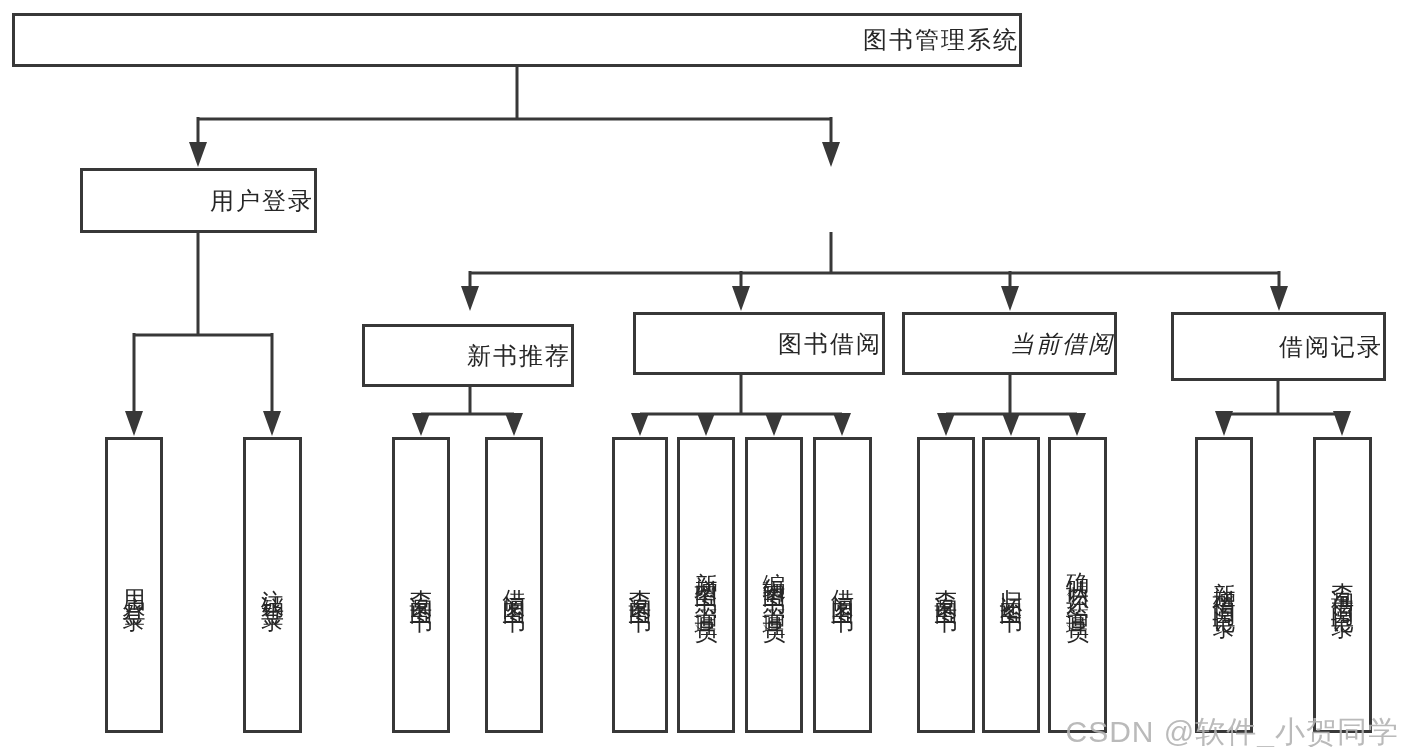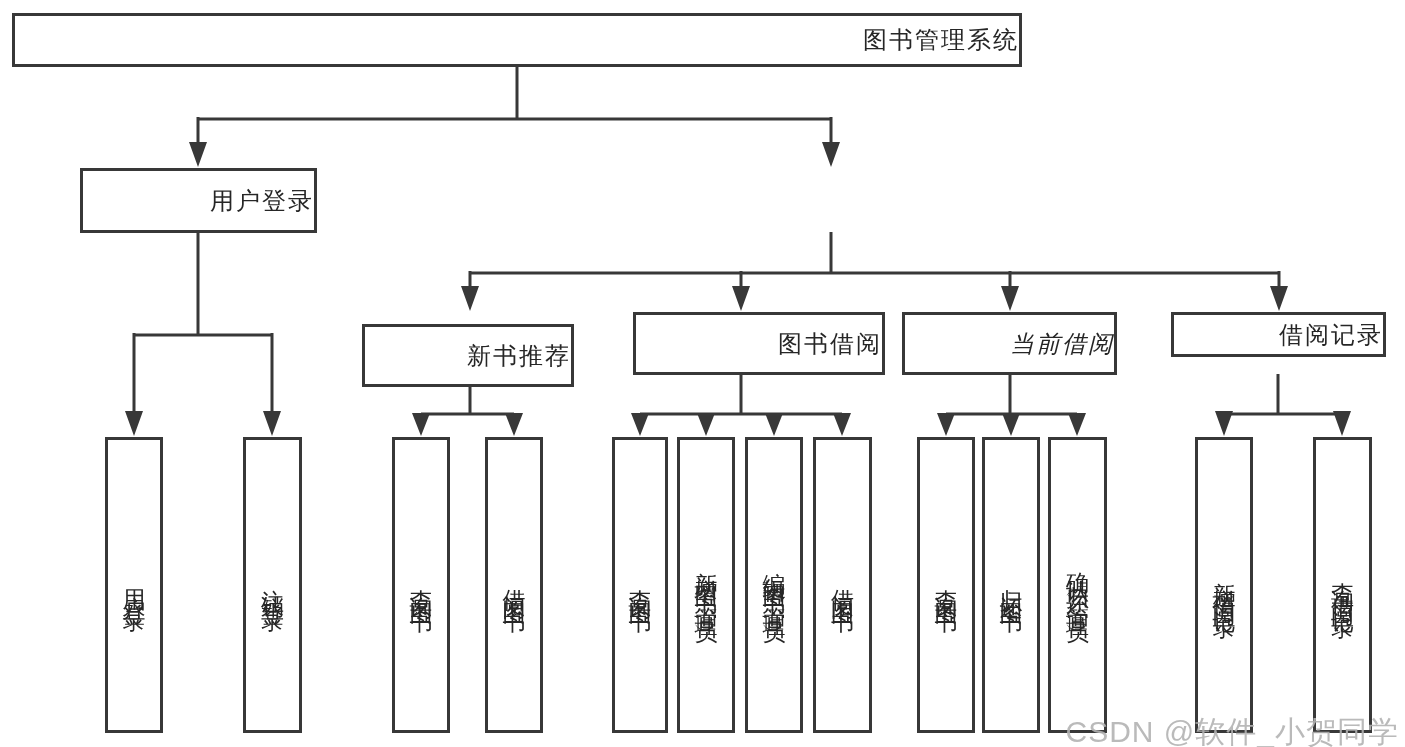--- a/index.html
+++ b/index.html
@@ -130,21 +130,21 @@
 
   <div class="hbox" style="left:362px; top:312px; width:212px; height:63px;margin-top:12px;">
     <span class="hlabel">新书推荐</span>
   </div>
   <div class="hbox" style="left:633px; top:312px; width:252px; height:63px;">
     <span class="hlabel">图书借阅</span>
   </div>
   <div class="hbox" style="left:902px; top:312px; width:215px; height:63px;font-style:italic;">
     <span class="hlabel">当前借阅</span>
   </div>
-  <div class="hbox" style="left:1171px; top:312px; width:215px; height:45px;">
+  <div class="hbox" style="left:1171px; top:312px; width:215px; height:69px;">
     <span class="hlabel">借阅记录</span>
   </div>
 
   <div class="vbox" style="left:105px; top:437px; width:58px; height:296px;">
     <span class="vlabel">用户登录</span>
   </div>
   <div class="vbox" style="left:243px; top:437px; width:59px; height:296px;">
     <span class="vlabel">注销登录</span>
   </div>
 

